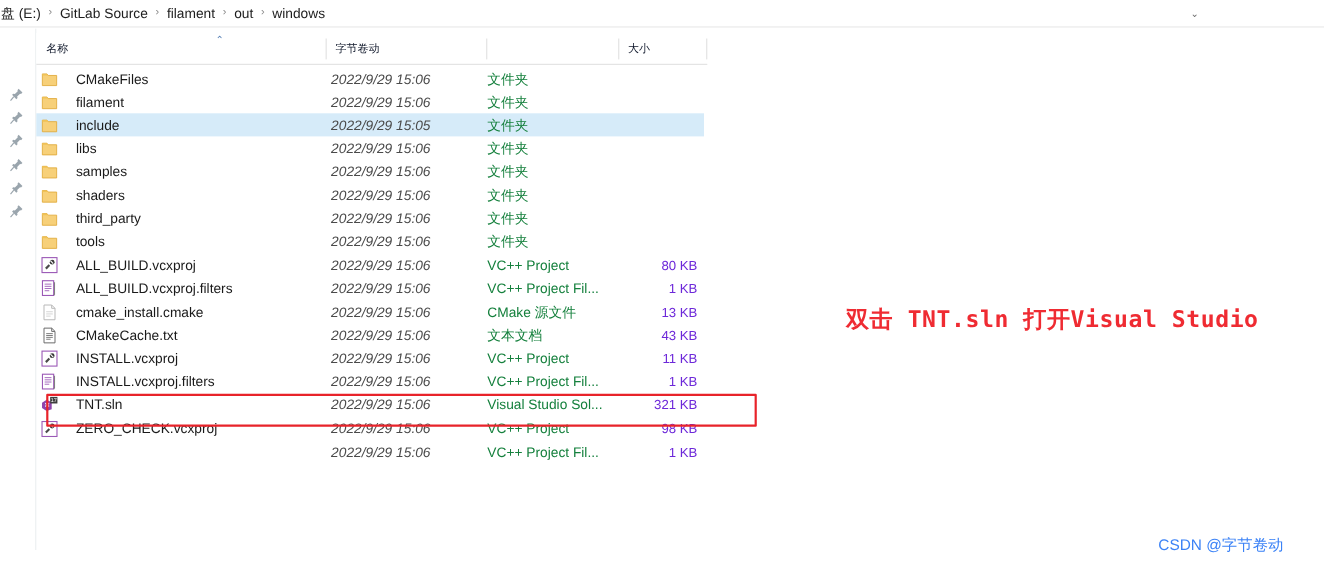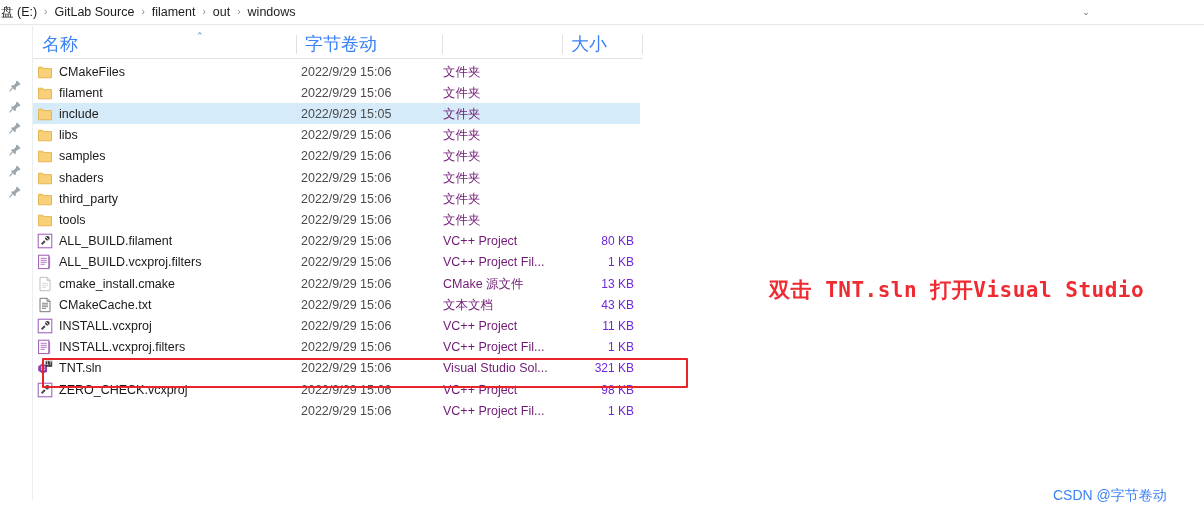--- a/index.html
+++ b/index.html
@@ -103,22 +103,22 @@
     width: 610px;
     height: 1px;
     background: #e2e2e2;
   }
   .ch {
     position: absolute;
     top: 0;
     height: 28px;
     display: flex;
     align-items: center;
-    font-size: 18px;
-    color: #3b82f6;
+    font-size: 10px;
+    color: #0f172a;
     padding-left: 9px;
     box-sizing: border-box;
     white-space: nowrap;
   }
   .ch-sep {
     position: absolute;
     top: 5px;
     width: 1px;
     height: 19px;
     background: #e0e0e0;
@@ -150,41 +150,42 @@
     box-sizing: border-box;
   }
   .row.selected {
     background: #d6ebf9;
   }
   .cell-name {
     position: absolute;
     left: 4px;
     display: flex;
     align-items: flex-start;
-    gap: 6px;
+    gap: 16px;
     white-space: nowrap;
   }
   .cell-name .label {
     font-size: 12.5px;
     color: #1a1a1a;
     line-height: 16px;
   }
   .cell-date {
     position: absolute;
     left: 268px;
     font-size: 12.5px;
     color: #4a4a4a;
     white-space: nowrap;
     line-height: 16px;
+    font-style: italic;
   }
   .cell-type {
     position: absolute;
     left: 410px;
     font-size: 12.5px;
-    color: #701a75;
+    color: #15803d;
     white-space: nowrap;
     line-height: 16px;
   }
   .cell-size {
     position: absolute;
     left: 497px;
     width: 104px;
     text-align: right;
     font-size: 12px;
     color: #6d28d9;
@@ -415,21 +416,21 @@
       <div class="cell-size"></div>
     </div>
     <div class="row" style="top: 169.6px;">
       <div class="cell-name">
         <svg viewBox="0 0 16 16" class="icon">
           <rect x="1.2" y="1.2" width="13.6" height="13.6" fill="#fff" stroke="#9b59b6" stroke-width="1"></rect>
           <path d="M4 10.5l3.2-3.2 1.4 1.4-3.2 3.2z" fill="#4a4a4a"></path>
           <circle cx="10.4" cy="5.3" r="2.2" fill="#3a3a3a"></circle>
           <path d="M8.8 4l2.6 2.6" stroke="#fff" stroke-width="1"></path>
         </svg>
-        <span class="label">ALL_BUILD.filament</span>
+        <span class="label">ALL_BUILD.vcxproj</span>
       </div>
       <div class="cell-date">2022/9/29 15:06</div>
       <div class="cell-type">VC++ Project</div>
       <div class="cell-size">80 KB</div>
     </div>
     <div class="row" style="top: 190.8px;">
       <div class="cell-name">
         <svg viewBox="0 0 16 16" class="icon">
           <rect x="1.6" y="1.2" width="10.2" height="13.4" fill="#fff" stroke="#9b59b6" stroke-width="1"></rect>
           <path d="M3.6 4.3h6.2M3.6 6.3h6.2M3.6 8.3h6.2M3.6 10.3h4.2" stroke="#9b59b6" stroke-width=".8"></path>

